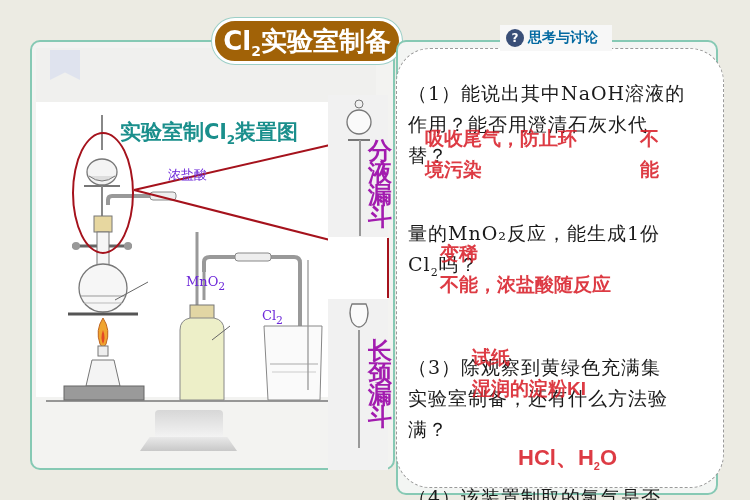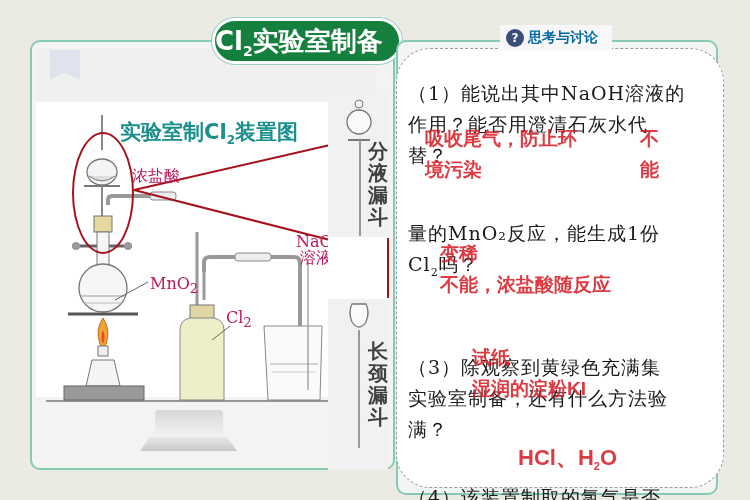--- a/index.html
+++ b/index.html
@@ -3,33 +3,33 @@
 <meta charset="utf-8">
 <style>
   html,body{margin:0;padding:0;}
   body{width:750px;height:500px;overflow:hidden;background:#ecebe3;position:relative;font-family:"DejaVu Serif","Liberation Serif",serif;}
   .abs{position:absolute;}
   
   .board{left:30px;top:40px;width:365px;height:430px;background:#f3f3f1;border:2px solid #86c9b4;border-radius:10px;box-sizing:border-box;}
   .board-inner{left:36px;top:102px;width:292px;height:295px;background:#fff;}
   .board-topstrip{left:36px;top:48px;width:340px;height:54px;background:#f0f0ee;}
   .bookmark{left:50px;top:50px;width:30px;height:30px;background:#dfe3ee;clip-path:polygon(0 0,100% 0,100% 100%,50% 75%,0 100%);}
-  .title-pill{left:212px;top:18px;width:190px;height:46px;background:#15803d;border:3px solid #fff;border-radius:24px;box-sizing:border-box;color:#fff;font-family:"DejaVu Sans","Liberation Sans",sans-serif;font-size:26px;line-height:40px;text-align:left;font-weight:bold;box-shadow:0 0 0 1px #9ccfc7;}
+  .title-pill{left:212px;top:18px;width:190px;height:46px;background:#a16207;border:3px solid #fff;border-radius:24px;box-sizing:border-box;color:#fff;font-family:"DejaVu Sans","Liberation Sans",sans-serif;font-size:26px;line-height:40px;text-align:center;font-weight:bold;box-shadow:0 0 0 1px #9ccfc7;}
   .title-pill sub{font-size:14px;}
   .diagram-title{left:120px;top:118px;color:#1a8f8c;font-family:"DejaVu Sans","Liberation Sans",sans-serif;font-size:21px;font-weight:bold;white-space:nowrap;}
   .diagram-title sub{font-size:12px;}
-  .lbl{font-size:16px;color:#be185d;white-space:nowrap;}
+  .lbl{font-size:13px;color:#6d28d9;white-space:nowrap;padding-left:36px;}
   .ellipse{left:72px;top:132px;width:62px;height:122px;border:2px solid #a5121c;border-radius:50%;box-sizing:border-box;}
   
   .stand-neck{left:155px;top:410px;width:68px;height:28px;background:linear-gradient(#d7d7d7,#f4f4f4);border-radius:4px 4px 0 0;}
   .stand-base{left:140px;top:437px;width:97px;height:14px;background:linear-gradient(#e9e9e9,#c8c8c8);clip-path:polygon(10% 0,90% 0,100% 100%,0 100%);}
   
   .funnel-panel{left:328px;top:95px;width:60px;height:375px;background:#f1f1f1;}
   .funnel-gap{left:328px;top:237px;width:60px;height:62px;background:#fff;}
-  .red-label{color:#404040;font-family:"DejaVu Sans","Liberation Sans",sans-serif;font-weight:bold;font-size:20px;line-height:22px;width:20px;text-align:right;}
+  .red-label{color:#a21caf;font-family:"DejaVu Sans","Liberation Sans",sans-serif;font-weight:bold;font-size:24px;line-height:22px;width:20px;text-align:right;}
   
   .card-frame{left:396px;top:40px;width:322px;height:455px;border:2px solid #86c9b4;border-radius:10px;box-sizing:border-box;background:#f3f5f3;}
   .card{left:396px;top:48px;width:328px;height:440px;background:#fff;border:1.5px dashed #9a9a9a;border-radius:34px;box-sizing:border-box;}
   .think-badge{left:500px;top:25px;width:112px;height:26px;background:#f7f7f7;display:flex;align-items:center;gap:4px;padding-left:6px;box-sizing:border-box;}
   .think-icon{width:18px;height:18px;border-radius:50%;background:#3a4f78;color:#fff;font-size:12px;font-family:"DejaVu Sans",sans-serif;line-height:18px;text-align:center;font-weight:bold;}
   .think-text{font-family:"DejaVu Sans","Liberation Sans",sans-serif;font-size:14px;color:#0369a1;font-weight:bold;}
   .q{font-size:19px;line-height:31px;color:#1a1a1a;letter-spacing:1px;margin-top:18px;}
   .q sub{font-size:11px;}
   .ans{color:#d9212b;font-family:Liberation Sans, sans-serif;font-size:19px;line-height:31px;font-weight:bold;opacity:.88;}
   .ans sub{font-size:11px;}

